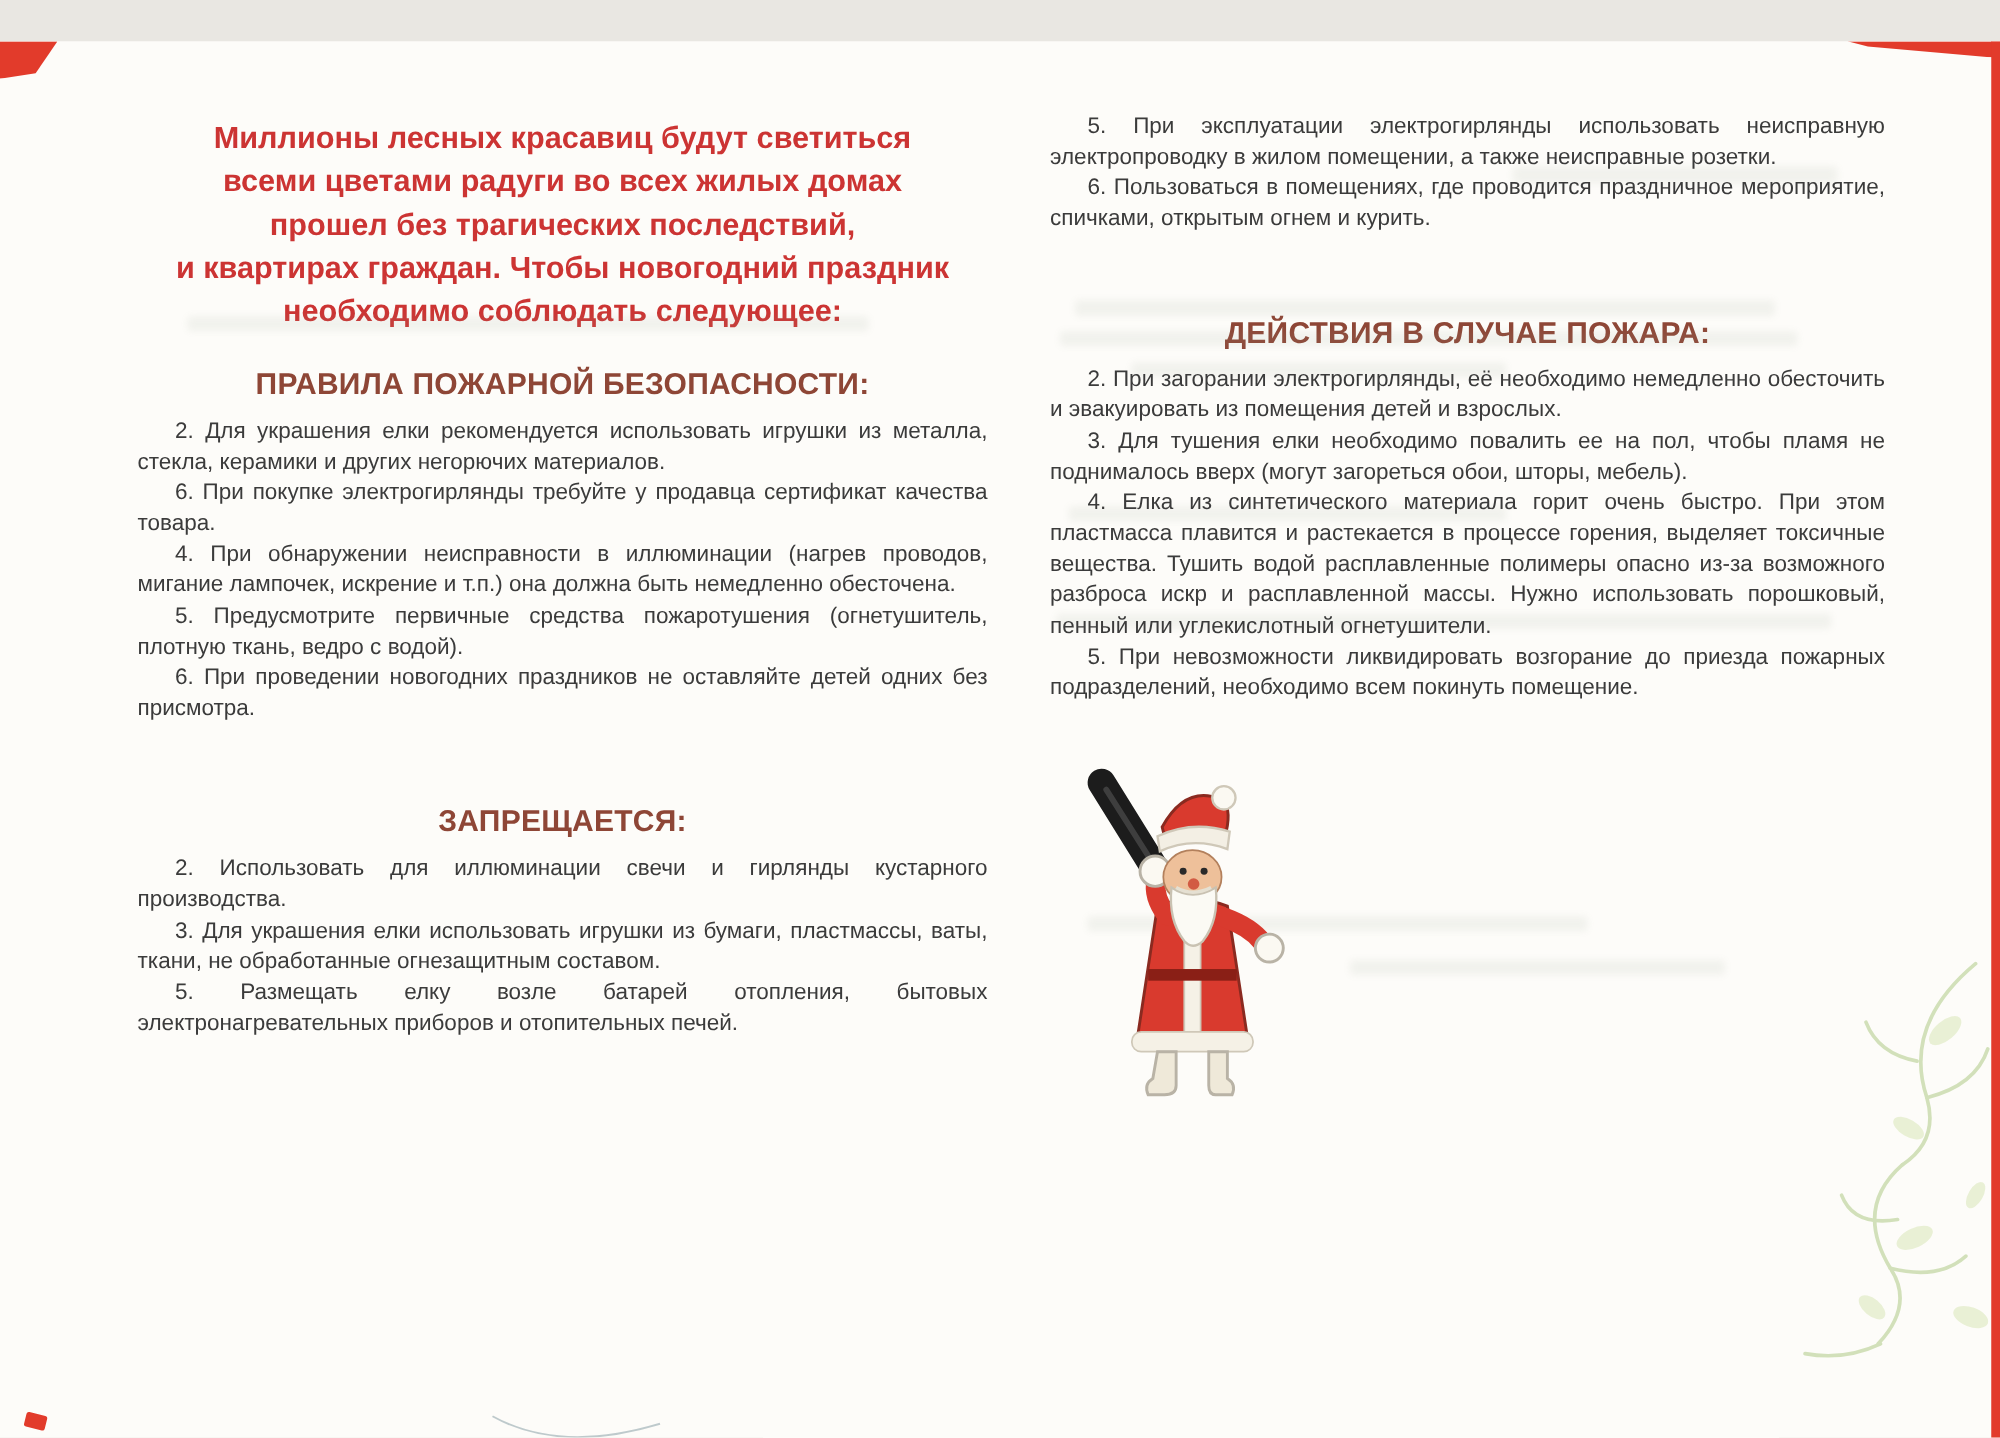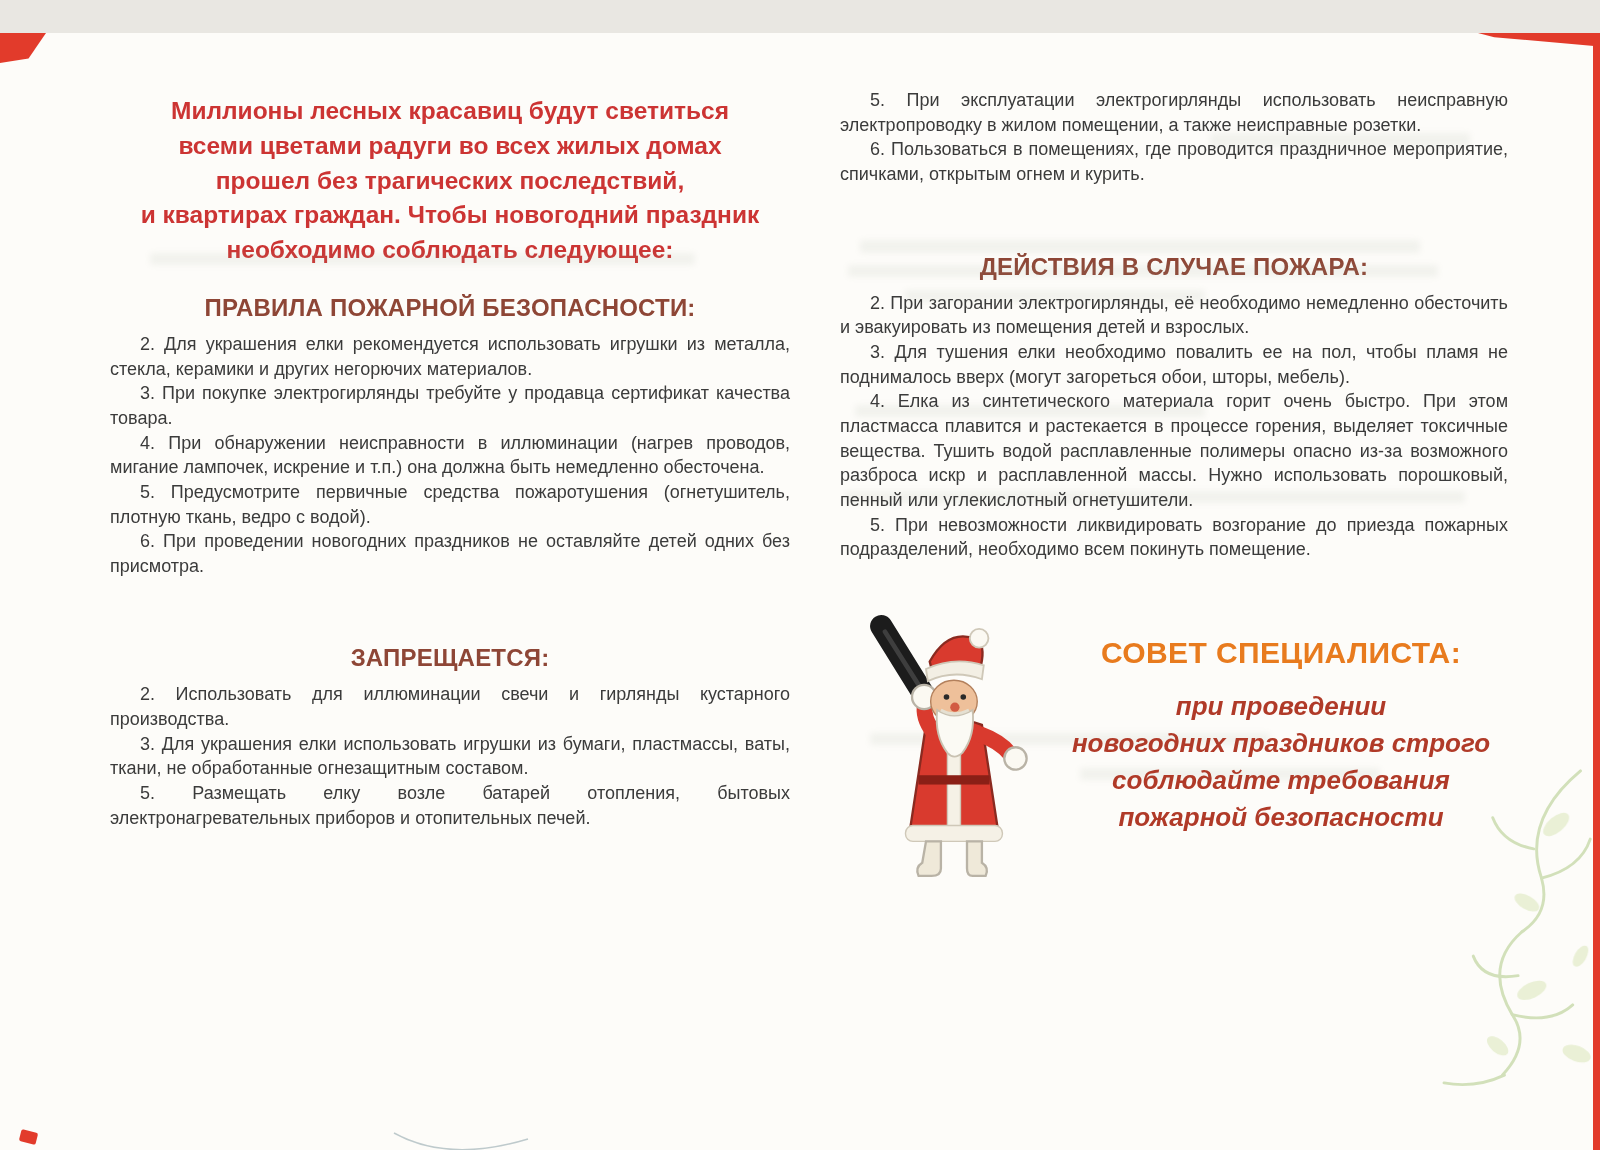--- a/index.html
+++ b/index.html
@@ -146,21 +146,21 @@
     <div class="intro">
       <div>Миллионы лесных красавиц будут светиться</div>
       <div>всеми цветами радуги во всех жилых домах</div>
       <div>прошел без трагических последствий,</div>
       <div>и квартирах граждан. Чтобы новогодний праздник</div>
       <div>необходимо соблюдать следующее:</div>
     </div>
 
     <h2 class="sec-title">ПРАВИЛА ПОЖАРНОЙ БЕЗОПАСНОСТИ:</h2>
     <p class="item">2. Для украшения елки рекомендуется использовать игрушки из металла, стекла, керамики и других негорючих материалов.</p>
-    <p class="item">3. При покупке электрогирлянды требуйте у продавца сертификат качества товара.</p>
+    <p class="item">6. При покупке электрогирлянды требуйте у продавца сертификат качества товара.</p>
     <p class="item">4. При обнаружении неисправности в иллюминации (нагрев проводов, мигание лампочек, искрение и т.п.) она должна быть немедленно обесточена.</p>
     <p class="item">5. Предусмотрите первичные средства пожаротушения (огнетушитель, плотную ткань, ведро с водой).</p>
     <p class="item">6. При проведении новогодних праздников не оставляйте детей одних без присмотра.</p>
 
     <h2 class="sec-title gap-big">ЗАПРЕЩАЕТСЯ:</h2>
     <p class="item">2. Использовать для иллюминации свечи и гирлянды кустарного производства.</p>
     <p class="item">3. Для украшения елки использовать игрушки из бумаги, пластмассы, ваты, ткани, не обработанные огнезащитным составом.</p>
     <p class="item">5. Размещать елку возле батарей отопления, бытовых электронагревательных приборов и отопительных печей.</p>
   </div>
 
@@ -202,23 +202,16 @@
 
           <ellipse cx="118" cy="97" rx="25" ry="23" fill="#eec09a" stroke="#b3805c" stroke-width="1.5"></ellipse>
           <circle cx="110" cy="92" r="3" fill="#2a2a2a"></circle>
           <circle cx="128" cy="92" r="3" fill="#2a2a2a"></circle>
           <circle cx="119" cy="103" r="5" fill="#d25b43"></circle>
 
           <path d="M100 106 Q118 118 138 106 Q141 134 127 152 Q118 160 111 152 Q97 134 100 106 Z" fill="#fbfaf4" stroke="#c9c2b2" stroke-width="2"></path>
           <path d="M104 106 Q118 114 134 106" fill="none" stroke="#e5e0d2" stroke-width="3"></path>
         </svg>
       </div>
-      <div class="advice-textbox">
-        <h2 class="advice-title">СОВЕТ СПЕЦИАЛИСТА:</h2>
-        <p class="advice-text">при проведении</p>
-        <p class="advice-text">новогодних праздников строго</p>
-        <p class="advice-text">соблюдайте требования</p>
-        <p class="advice-text">пожарной безопасности</p>
-      </div>
     </div>
   </div>
 
 </div>
 
 </body></html>

